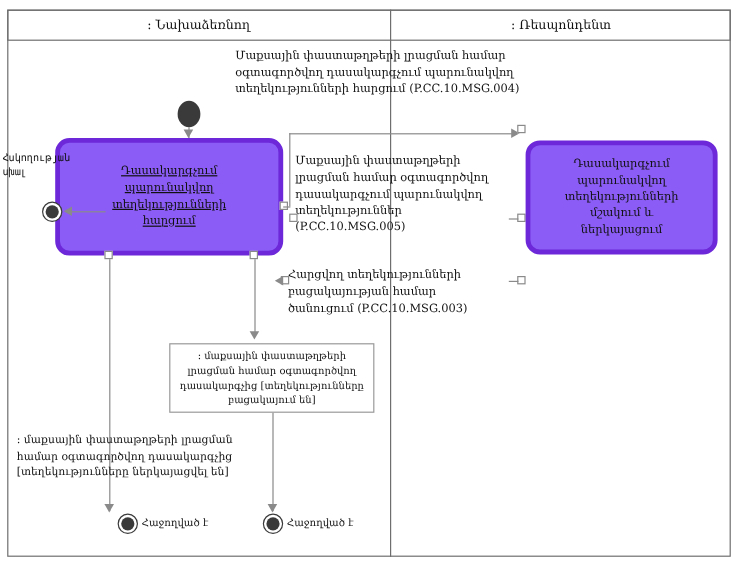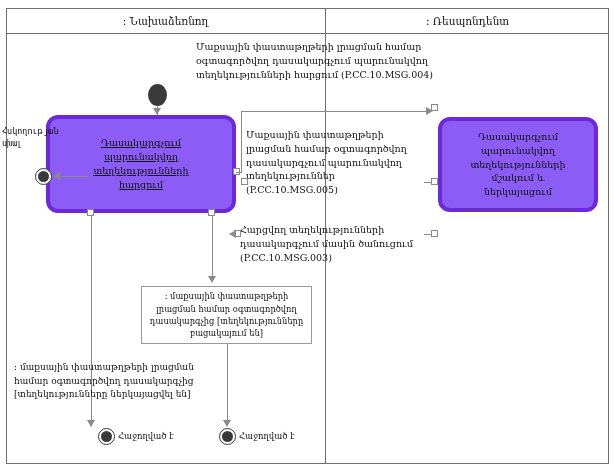--- a/index.html
+++ b/index.html
@@ -177,21 +177,21 @@
   <div class="pin" style="left:431px;top:104px;"></div>
   <div class="pin" style="left:431px;top:178px;"></div>
   <div class="pin" style="left:431px;top:230px;"></div>
 
   <div class="activity" id="activity-process">Դասակարգչում պարունակվող տեղեկությունների մշակում և ներկայացում</div>
 
   <div class="label" id="msg-005-label">Մաքսային փաստաթղթերի լրացման համար օգտագործվող դասակարգչում պարունակվող տեղեկություններ (P.CC.10.MSG.005)</div>
   <div class="line-h" style="left:424px;top:182px;width:8px;"></div>
   <div class="pin" style="left:241px;top:178px;"></div>
 
-  <div class="label" id="msg-003-label">Հարցվող տեղեկությունների դասակարգչում մասին ծանուցում (P.CC.10.MSG.003)</div>
+  <div class="label" id="msg-003-label">Հարցվող տեղեկությունների բացակայության համար ծանուցում (P.CC.10.MSG.003)</div>
   <div class="line-h" style="left:424px;top:234px;width:8px;"></div>
   <div class="pin" style="left:234px;top:230px;"></div>
   <div class="arrow arrow-left" style="left:229px;top:230px;"></div>
 
   <div class="line-v" style="left:212px;top:216px;height:64px;"></div>
   <div class="arrow arrow-down" style="left:208px;top:276px;"></div>
 
   <div id="note-absent">: մաքսային փաստաթղթերի լրացման համար օգտագործվող դասակարգչից [տեղեկությունները բացակայում են]</div>
 
   <div class="line-v" style="left:227px;top:344px;height:82px;"></div>

